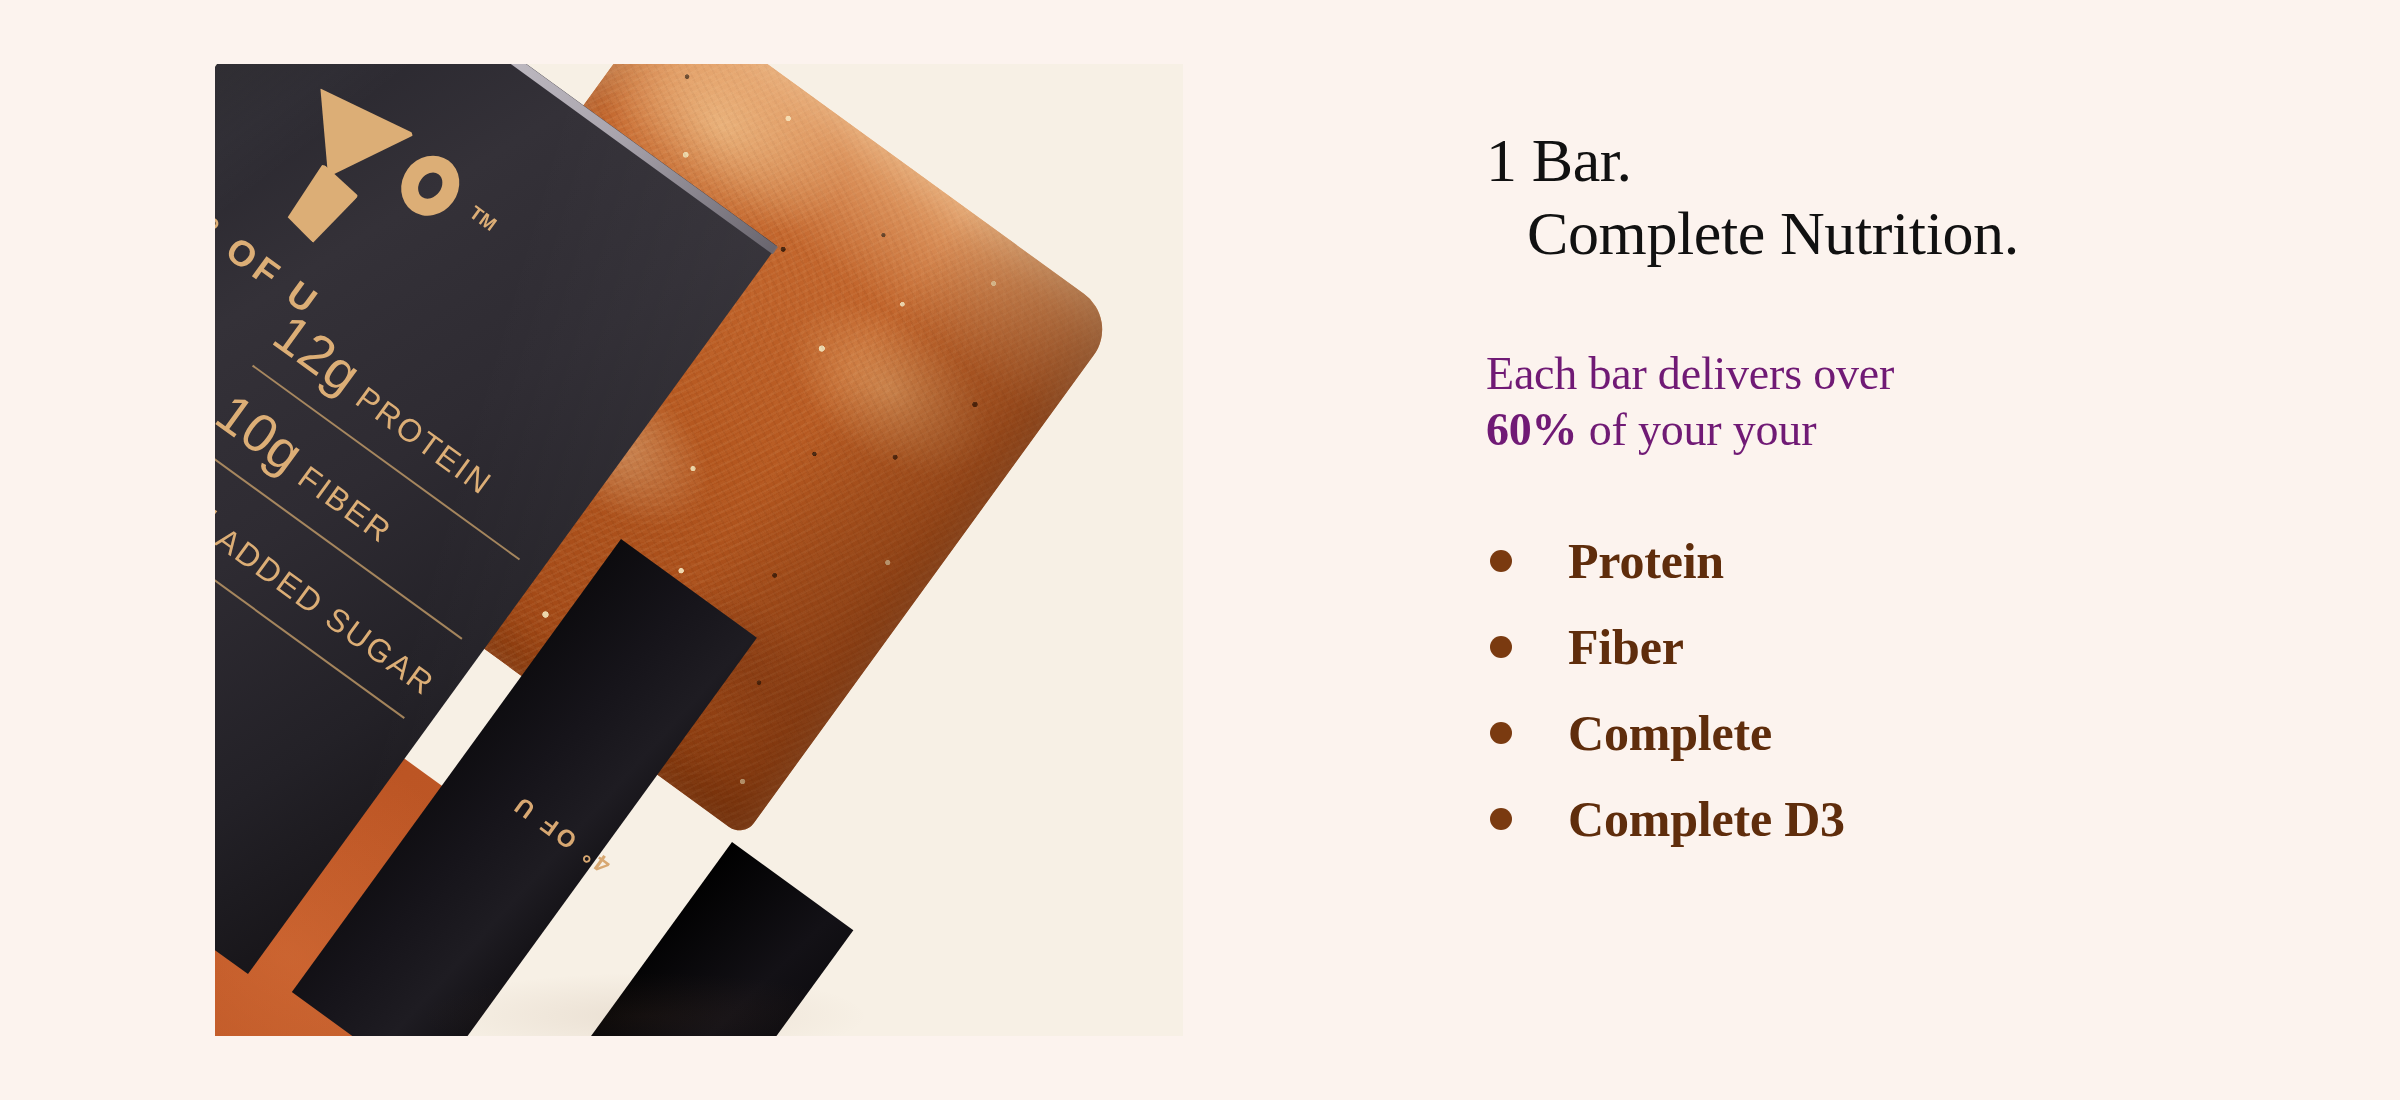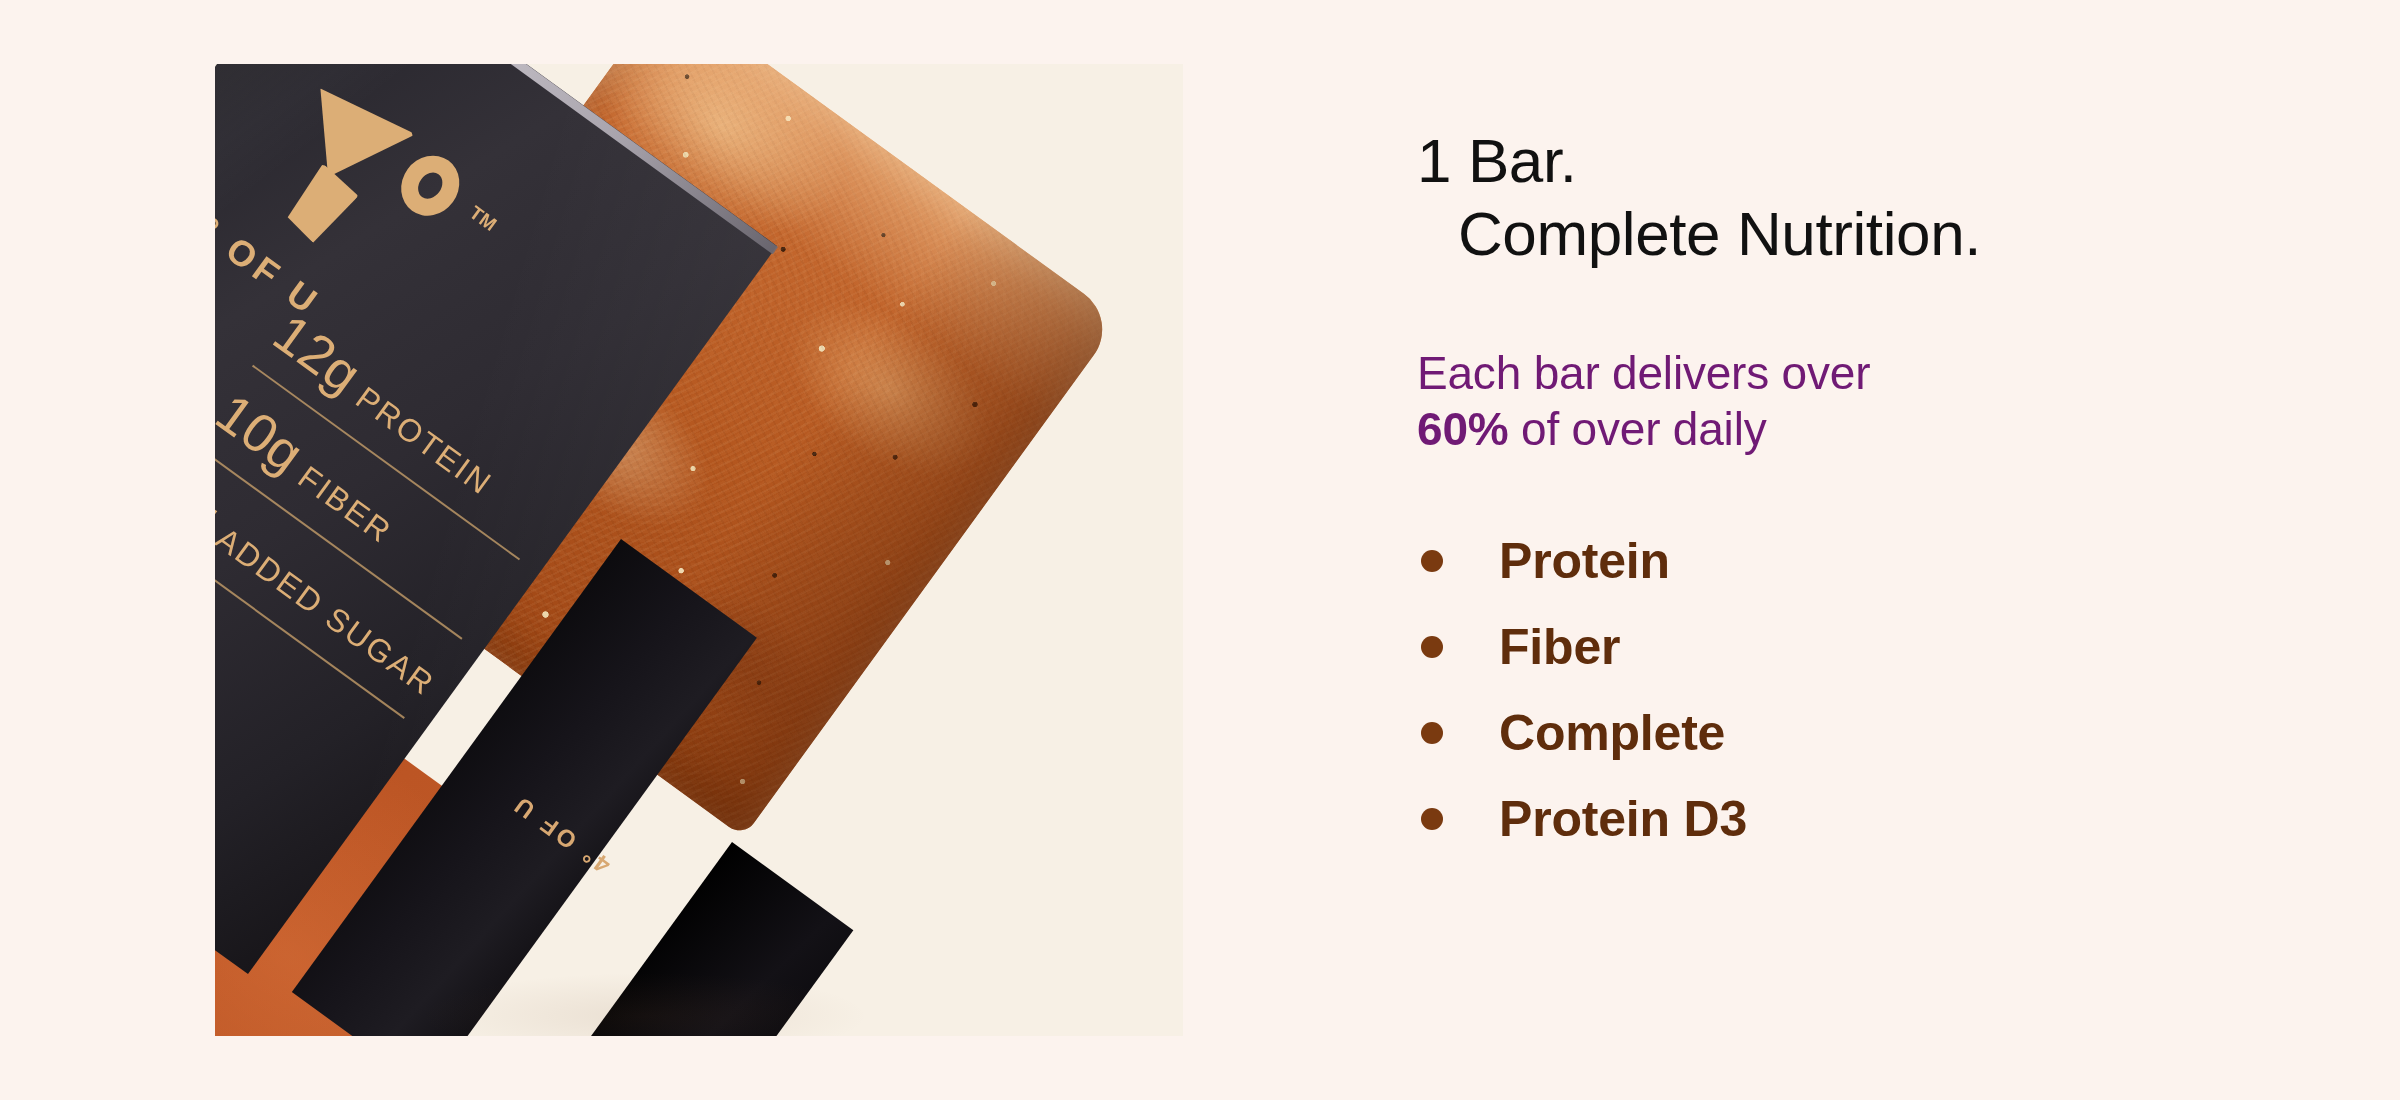--- a/index.html
+++ b/index.html
@@ -334,23 +334,24 @@
     left: 120px;
     bottom: -40px;
     width: 620px;
     height: 120px;
     background: radial-gradient(ellipse 50% 50% at 50% 50%, rgba(120,80,50,.10), rgba(120,80,50,0) 72%);
   }
 
   
   .copy-col {
     position: absolute;
-    left: 1417px;
+    left: 1486px;
     top: 124px;
     width: 860px;
+    font-family: Liberation Serif, serif;
   }
 
   .headline {
     font-size: 62px;
     line-height: 1.18;
     font-weight: 400;
     color: #111111;
     letter-spacing: -.4px;
   }
   .headline .l2 { display: block; margin-left: 41px; }
@@ -459,37 +460,37 @@
 
   <div class="copy-col">
 
     <h1 class="headline">
       <span>1 Bar.</span>
       <span class="l2">Complete Nutrition.</span>
     </h1>
 
     <p class="subcopy">
       <span>Each bar delivers over</span>
-      <span class="l2"><span class="hl">60%</span><span> of over daily</span></span>
+      <span class="l2"><span class="hl">60%</span><span> of your your</span></span>
     </p>
 
     <ul class="benefits">
       <li class="benefit-item">
         <span class="bullet-dot"></span>
         <span class="benefit-label">Protein</span>
       </li>
       <li class="benefit-item">
         <span class="bullet-dot"></span>
         <span class="benefit-label">Fiber</span>
       </li>
       <li class="benefit-item">
         <span class="bullet-dot"></span>
         <span class="benefit-label">Complete</span>
       </li>
       <li class="benefit-item">
         <span class="bullet-dot"></span>
-        <span class="benefit-label">Protein D3</span>
+        <span class="benefit-label">Complete D3</span>
       </li>
     </ul>
 
   </div>
 
 </div>
 
 </body></html>

